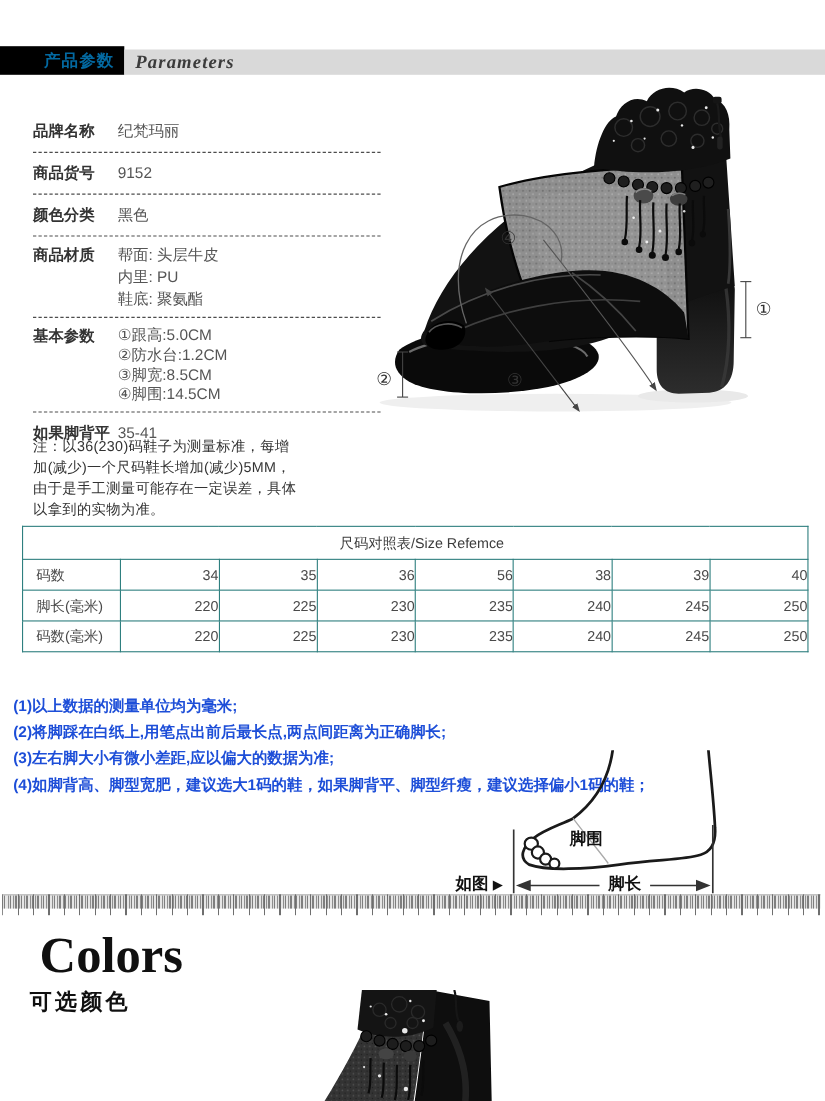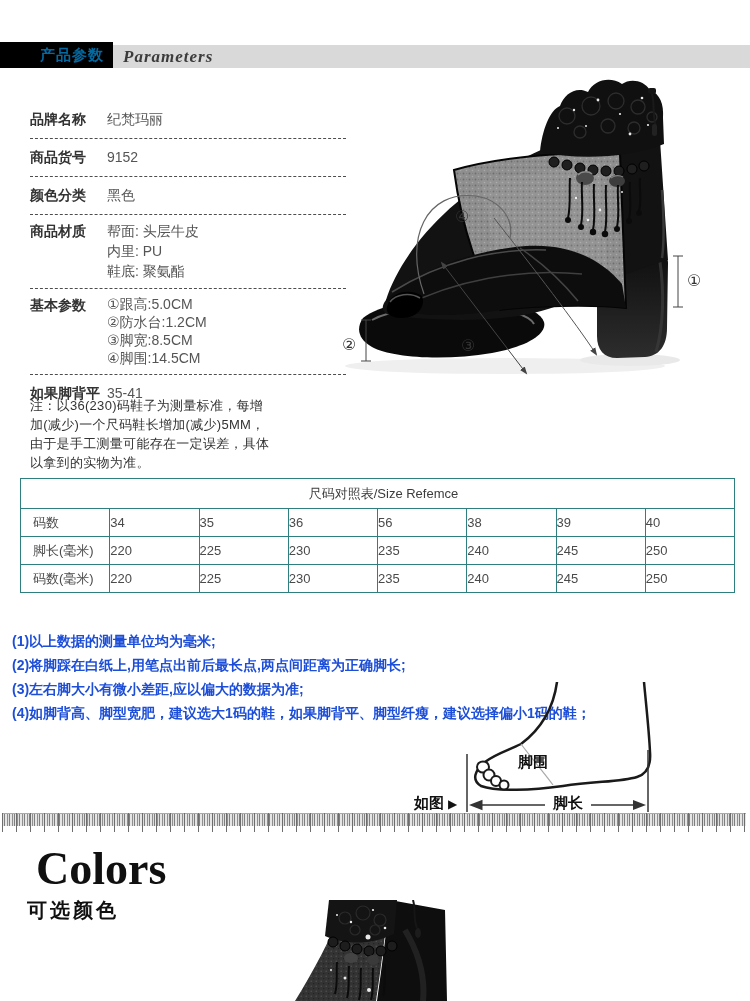--- a/index.html
+++ b/index.html
@@ -34,21 +34,21 @@
   .pvals{font-size:14px;color:#555}
   .pline{line-height:20px}
   .tight .pline{line-height:18px}
   .prow:not(.multi) .pline{line-height:20px}
 
   
   .note{left:30px;top:396px;width:322px;font-size:13px;color:#333;line-height:19px;letter-spacing:.3px}
 
   
   .sizetable{left:20px;top:478px;width:715px;border-collapse:collapse;font-size:13px;color:#4a4a4a;table-layout:fixed}
-  .sizetable td{border:1px solid #2e7f7f;text-align:left;height:27px;padding:0;overflow:hidden}
+  .sizetable td{border:1px solid #2e7f7f;text-align:right;height:27px;padding:0;overflow:hidden}
   .sizetable td.first{text-align:left;padding-left:12px;width:100px;box-sizing:border-box}
   .sizetable .title-row td{text-align:center;padding-left:12px;height:29px;color:#3c3c3c}
 
   
   .mnotes{left:12px;top:629px;width:720px;font-size:14px;color:#1d4ed8;font-weight:600;line-height:24px}
 
   
   .asshown{left:414px;top:794px;font-size:15px;font-weight:bold;color:#111;display:flex;align-items:center;gap:4px}
   .asshown .tri{font-size:12px;line-height:1}
 

